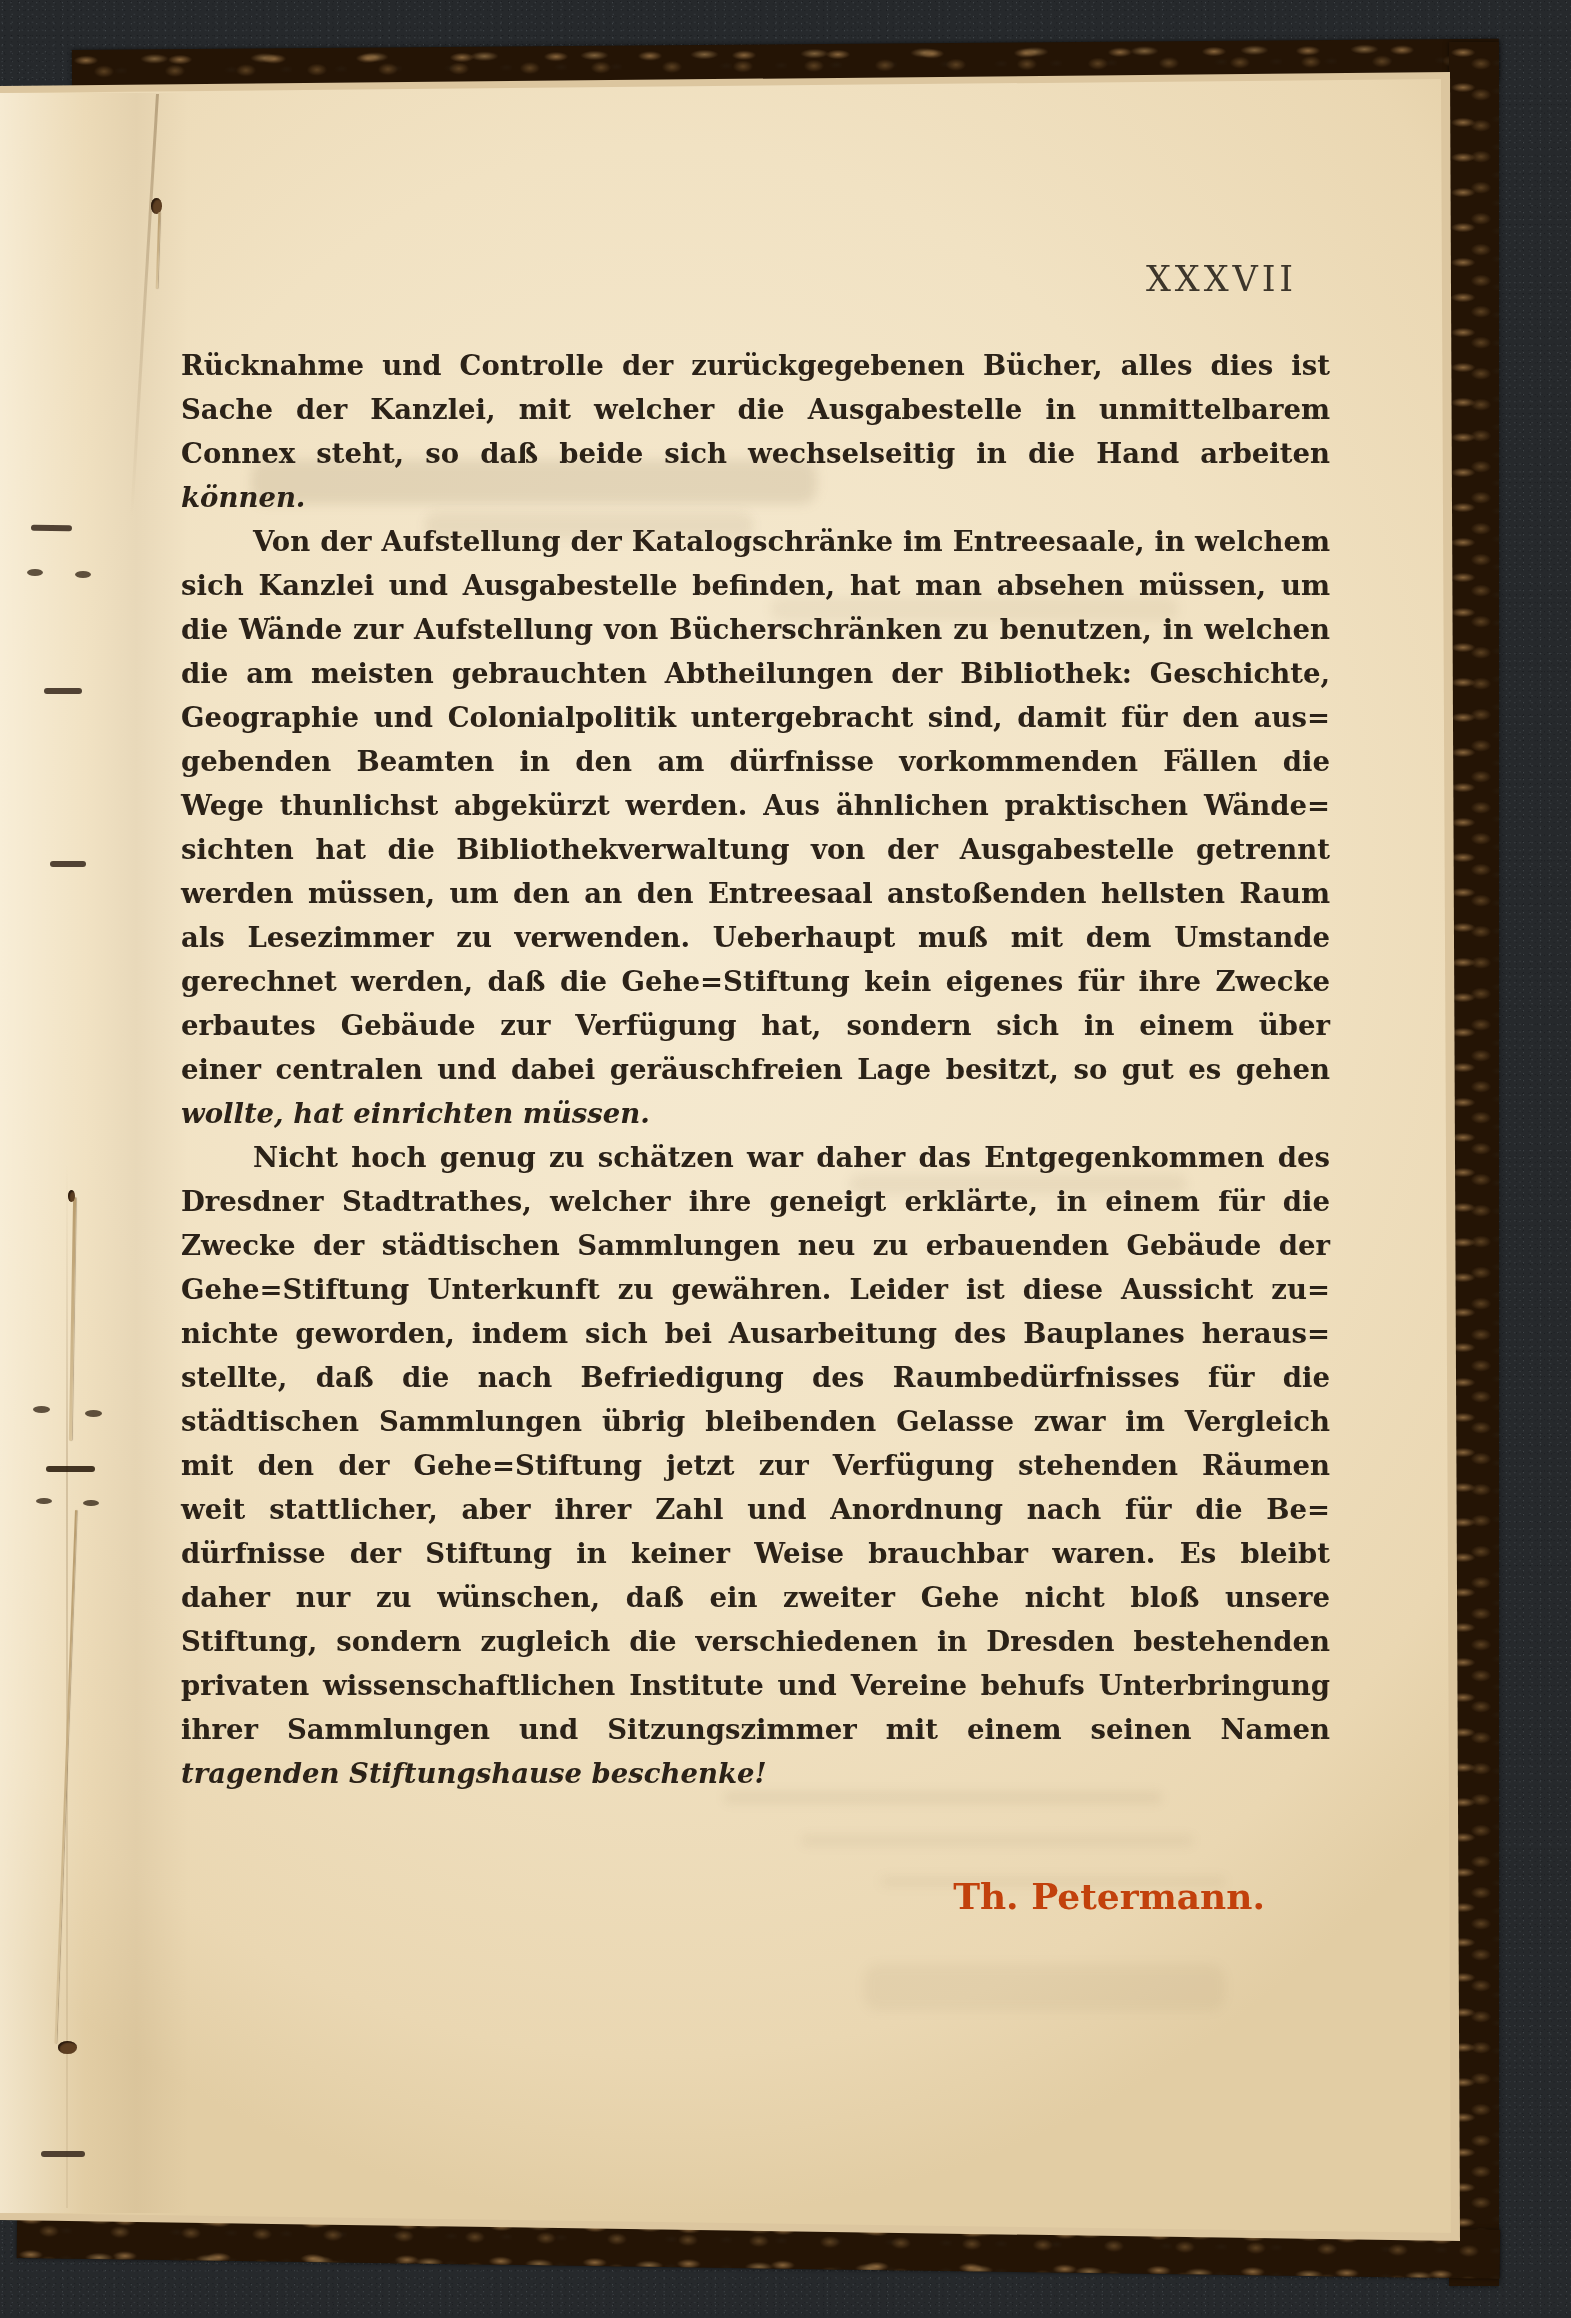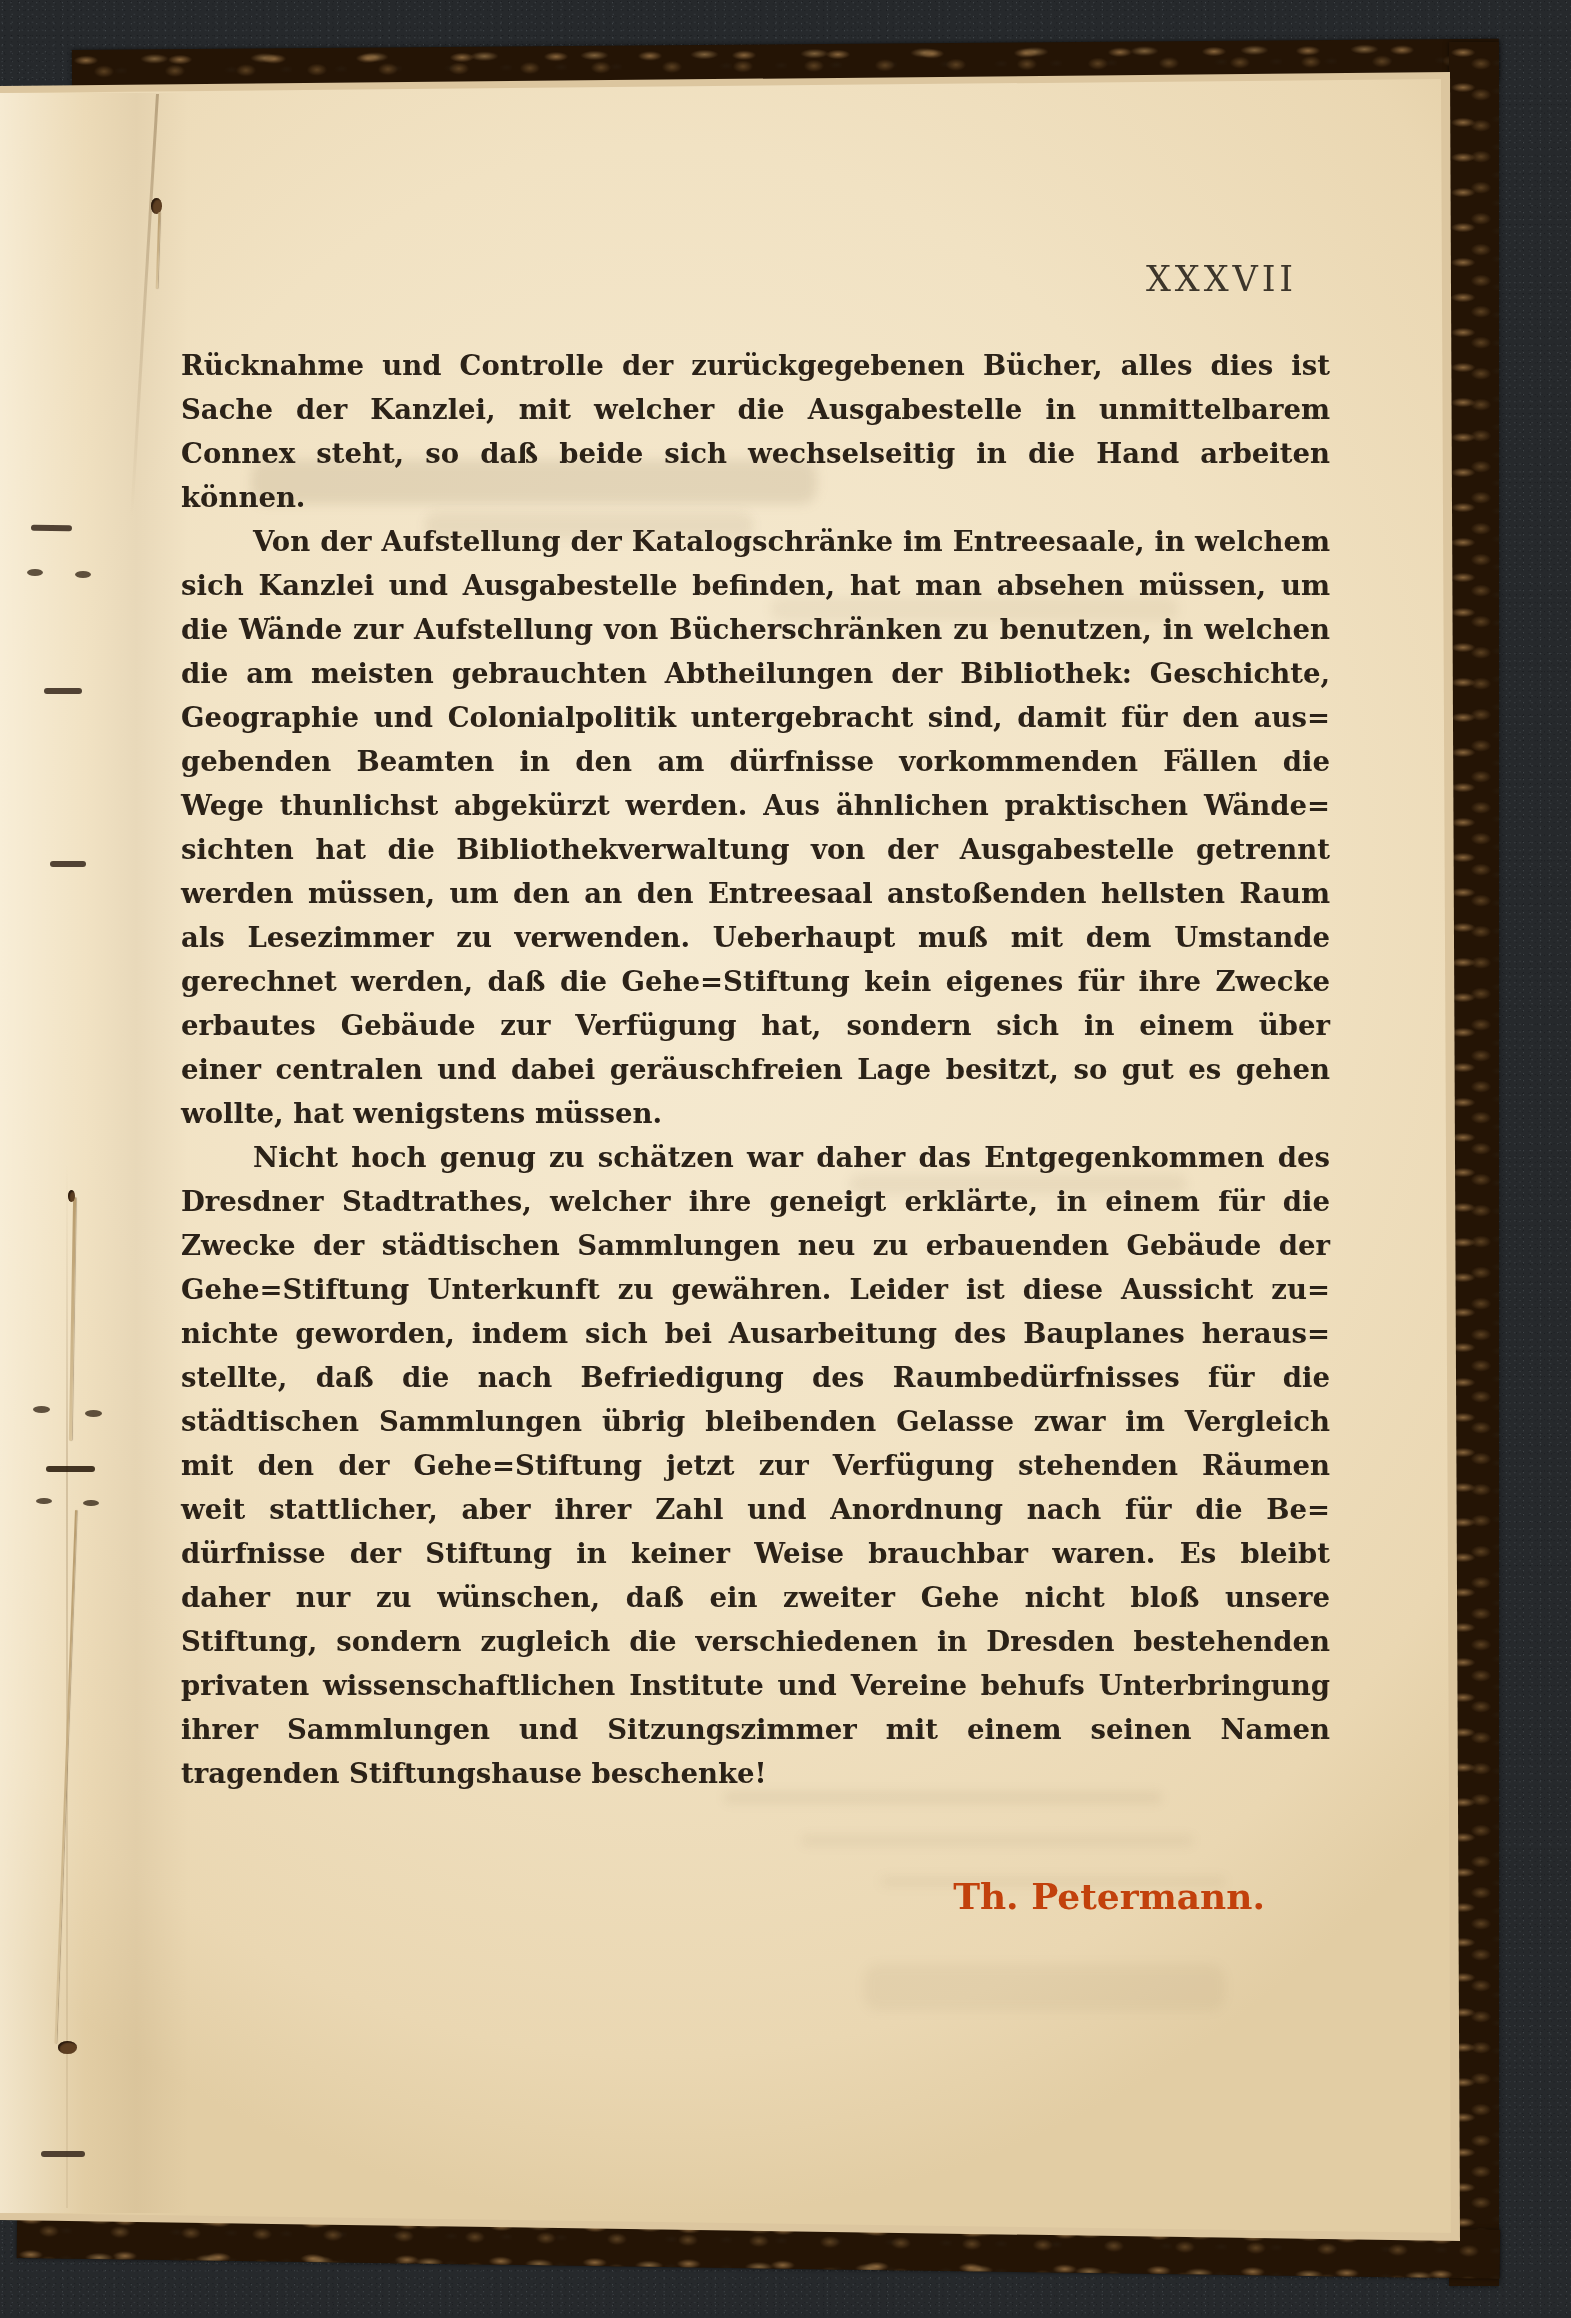--- a/index.html
+++ b/index.html
@@ -82,21 +82,21 @@
     font-size:35px;letter-spacing:3.9px;color:var(--page-number-ink,#3d362b);
     font-family:"DejaVu Serif", serif;
   }
   .text-block{
     left:181px;top:343px;width:1149px;
     color:var(--ink,#2b2218);
     font-family:"DejaVu Serif", serif;font-weight:bold;font-size:27.5px;
   }
   .line{height:44px;line-height:44px;text-align:justify;text-align-last:justify;}
   .line.indent{padding-left:72px;}
-  .line.last{text-align-last:left;}
+  .line.last{text-align-last:left;font-style:italic;}
   .signature{
     left:786px;top:1875px;width:479px;text-align:right;
     font-family:"DejaVu Serif", serif;font-weight:bold;font-size:36px;
     color:#c2410c;
   }
 </style>
 </head>
 <body>
 
 <div class="cover"></div>
@@ -151,21 +151,21 @@
       <div class="line">die am meisten gebrauchten Abtheilungen der Bibliothek: Geschichte,</div>
       <div class="line">Geographie und Colonialpolitik untergebracht sind, damit für den aus=</div>
       <div class="line">gebenden Beamten in den am dürfnisse vorkommenden Fällen die</div>
       <div class="line">Wege thunlichst abgekürzt werden. Aus ähnlichen praktischen Wände=</div>
       <div class="line">sichten hat die Bibliothekverwaltung von der Ausgabestelle getrennt</div>
       <div class="line">werden müssen, um den an den Entreesaal anstoßenden hellsten Raum</div>
       <div class="line">als Lesezimmer zu verwenden. Ueberhaupt muß mit dem Umstande</div>
       <div class="line">gerechnet werden, daß die Gehe=Stiftung kein eigenes für ihre Zwecke</div>
       <div class="line">erbautes Gebäude zur Verfügung hat, sondern sich in einem über</div>
       <div class="line">einer centralen und dabei geräuschfreien Lage besitzt, so gut es gehen</div>
-      <div class="line last">wollte, hat wenigstens müssen.</div>
+      <div class="line last">wollte, hat einrichten müssen.</div>
       <div class="line indent">Nicht hoch genug zu schätzen war daher das Entgegenkommen des</div>
       <div class="line">Dresdner Stadtrathes, welcher ihre geneigt erklärte, in einem für die</div>
       <div class="line">Zwecke der städtischen Sammlungen neu zu erbauenden Gebäude der</div>
       <div class="line">Gehe=Stiftung Unterkunft zu gewähren. Leider ist diese Aussicht zu=</div>
       <div class="line">nichte geworden, indem sich bei Ausarbeitung des Bauplanes heraus=</div>
       <div class="line">stellte, daß die nach Befriedigung des Raumbedürfnisses für die</div>
       <div class="line">städtischen Sammlungen übrig bleibenden Gelasse zwar im Vergleich</div>
       <div class="line">mit den der Gehe=Stiftung jetzt zur Verfügung stehenden Räumen</div>
       <div class="line">weit stattlicher, aber ihrer Zahl und Anordnung nach für die Be=</div>
       <div class="line">dürfnisse der Stiftung in keiner Weise brauchbar waren. Es bleibt</div>

